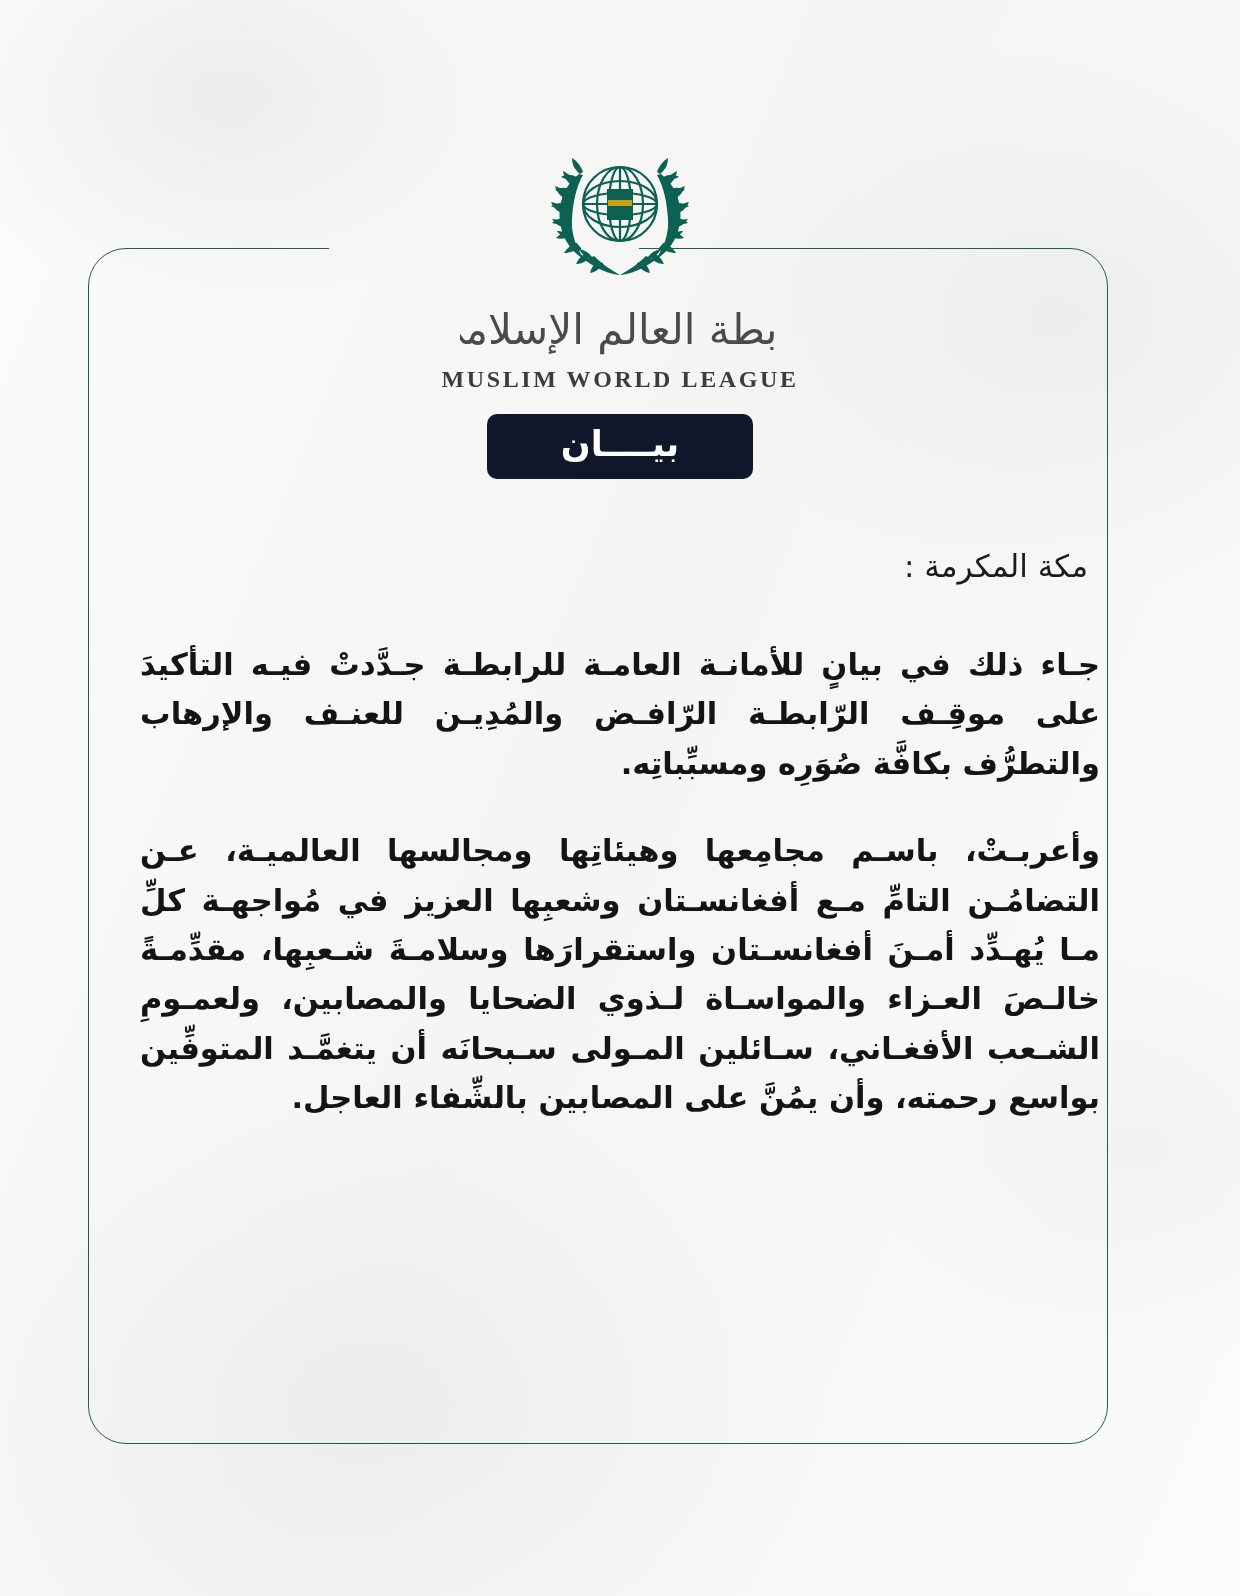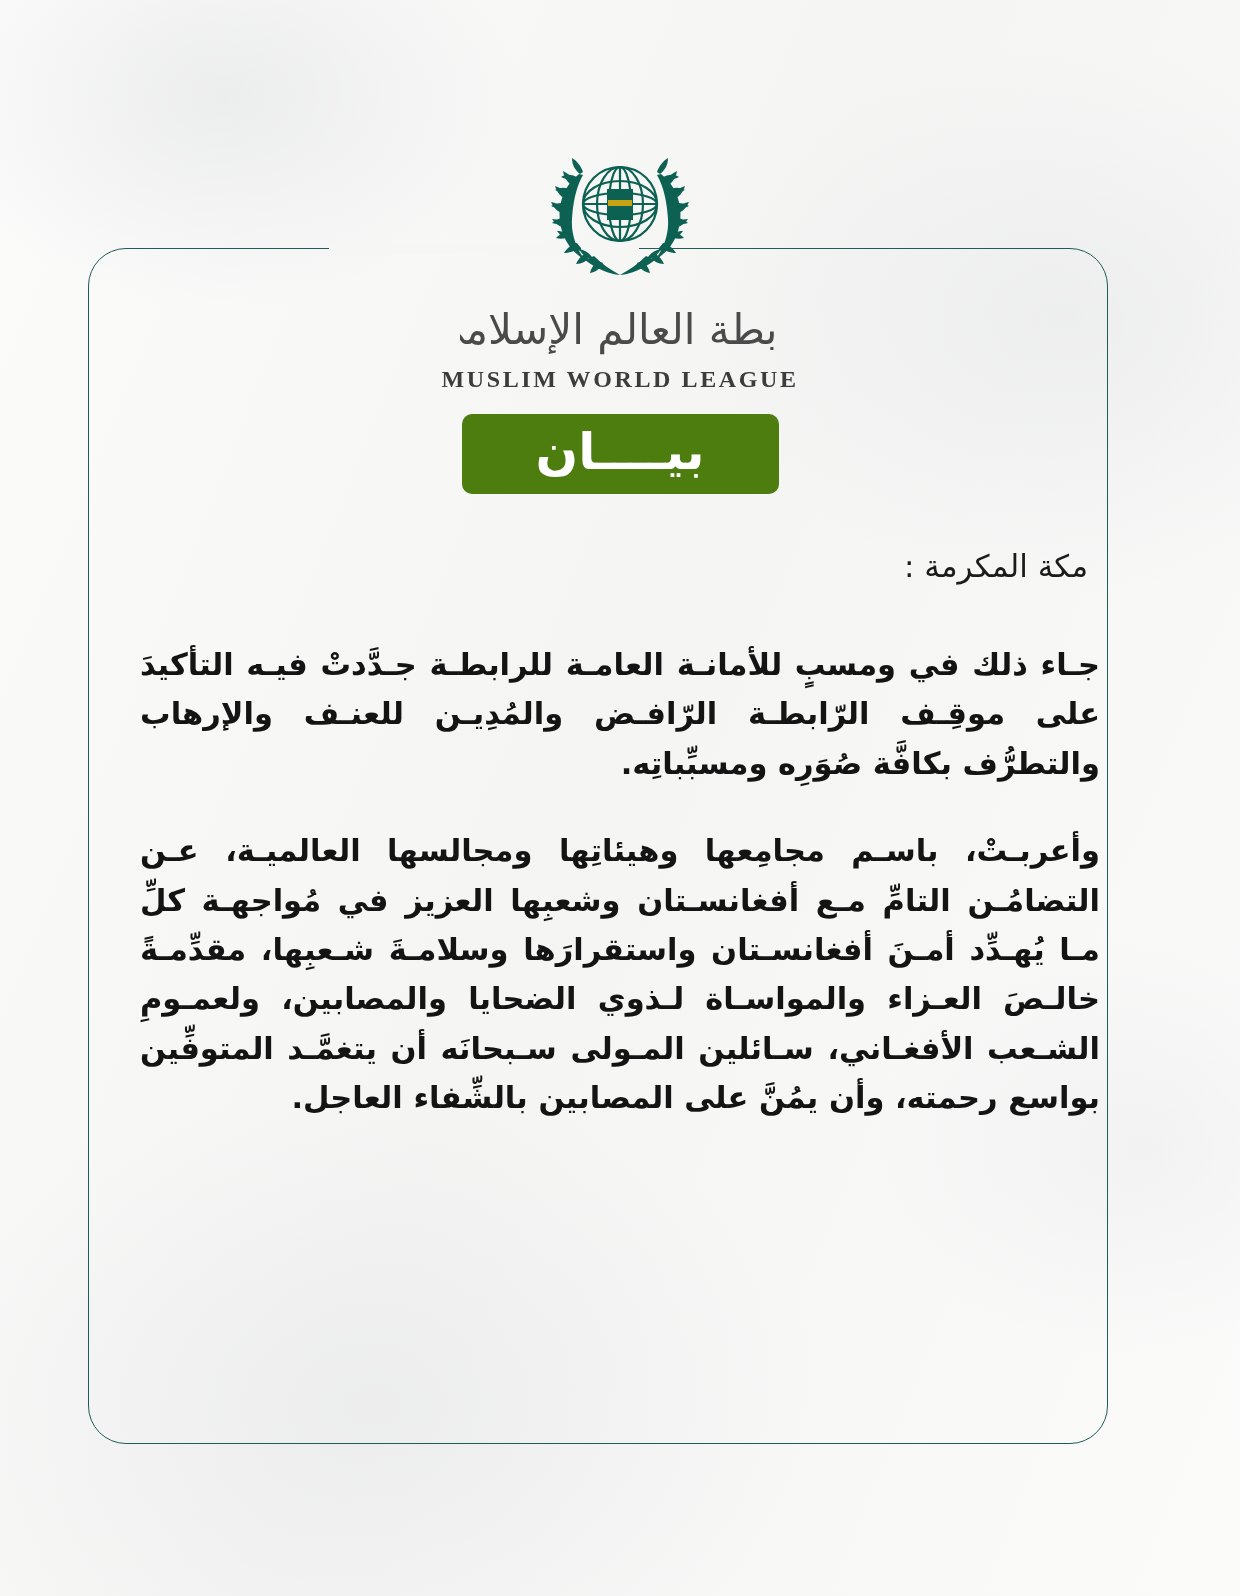--- a/index.html
+++ b/index.html
@@ -97,25 +97,25 @@
   .badge-row {
     position: absolute;
     top: 414px;
     left: 0;
     width: 1240px;
     text-align: center;
     z-index: 4;
   }
   .statement-badge {
     display: inline-block;
-    background: #4d7c0f;
+    background: #0f172a;
     color: #ffffff;
     border-radius: 10px;
     padding: 13px 74px 17px;
-    font-size: 50px;
+    font-size: 35px;
     font-weight: bold;
     letter-spacing: 1px;
     line-height: 1;
     font-family: "DejaVu Sans", "Liberation Sans", sans-serif;
   }
 
   
   .dateline {
     position: absolute;
     top: 548px;
@@ -230,15 +230,15 @@
   <div class="brand-latin">MUSLIM WORLD LEAGUE</div>
 </div>
 
 <div class="badge-row">
   <span class="statement-badge">بيــــان</span>
 </div>
 
 <div class="dateline">مكة المكرمة :</div>
 
 <div class="body-copy">
-  <p>جـاء ذلك في ومسبٍ للأمانـة العامـة للرابطـة جـدَّدتْ فيـه التأكيدَ على موقِـف الرّابطـة الرّافـض والمُدِيـن للعنـف والإرهاب والتطرُّف بكافَّة صُوَرِه ومسبِّباتِه.</p>
+  <p>جـاء ذلك في بيانٍ للأمانـة العامـة للرابطـة جـدَّدتْ فيـه التأكيدَ على موقِـف الرّابطـة الرّافـض والمُدِيـن للعنـف والإرهاب والتطرُّف بكافَّة صُوَرِه ومسبِّباتِه.</p>
   <p>وأعربـتْ، باسـم مجامِعها وهيئاتِها ومجالسها العالميـة، عـن التضامُـن التامِّ مـع أفغانسـتان وشعبِها العزيز في مُواجهـة كلِّ مـا يُهـدِّد أمـنَ أفغانسـتان واستقرارَها وسلامـةَ شـعبِها، مقدِّمـةً خالـصَ العـزاء والمواسـاة لـذوي الضحايا والمصابين، ولعمـومِ الشـعب الأفغـاني، سـائلين المـولى سـبحانَه أن يتغمَّـد المتوفِّين بواسع رحمته، وأن يمُنَّ على المصابين بالشِّفاء العاجل.</p>
 </div>
 
 </body></html>

